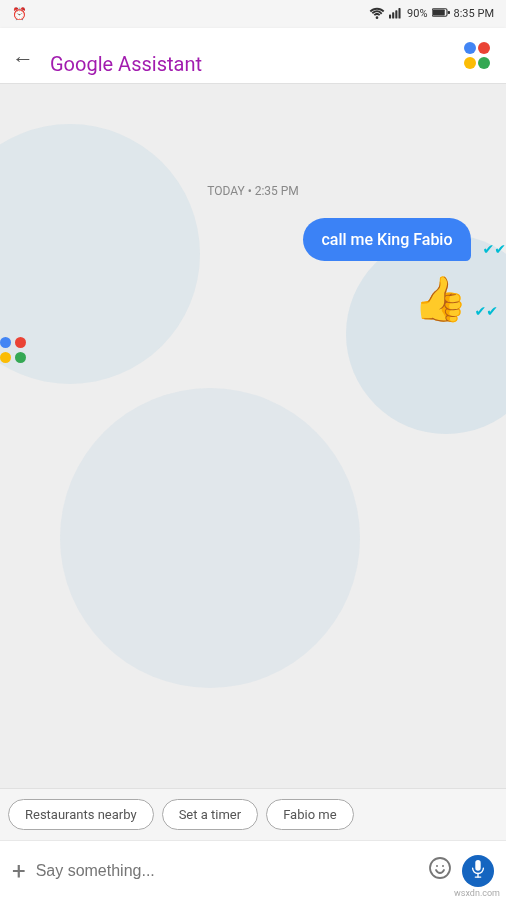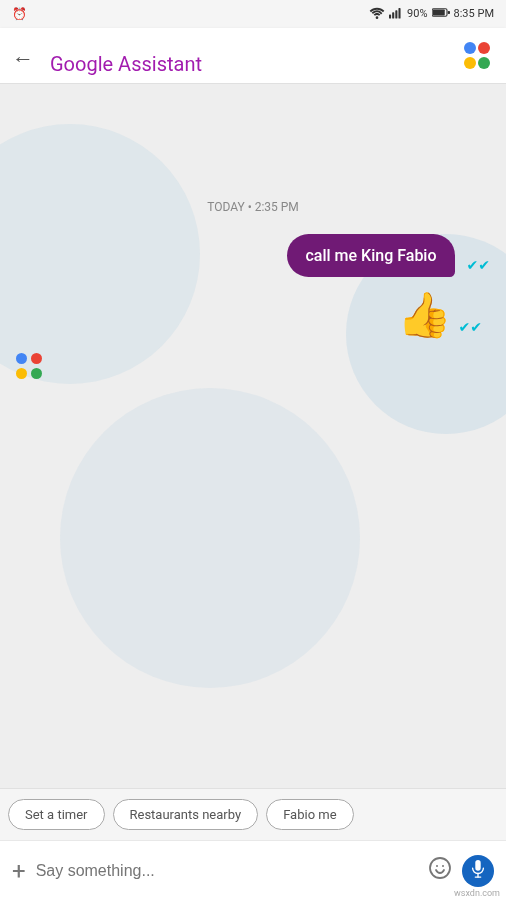--- a/index.html
+++ b/index.html
@@ -65,21 +65,20 @@
       flex: 1;
       margin-top: 16px;
     }
 
     
     .chat-area {
       height: calc(900px - 28px - 56px - 60px - 52px);
       background: #eeeeee;
       position: relative;
       overflow: hidden;
-      padding: 16px;
     }
 
     
     .bg-circle-1 {
       position: absolute;
       width: 260px;
       height: 260px;
       border-radius: 50%;
       background: rgba(200, 220, 230, 0.4);
       top: 40px;
@@ -139,21 +138,21 @@
 
     .bubble {
       padding: 12px 18px;
       border-radius: 25px;
       font-size: 16px;
       font-weight: 500;
       max-width: 70%;
     }
 
     .bubble.sent {
-      background: #701a75;
+      background: #3b82f6;
       color: #fff;
       border-bottom-right-radius: 6px;
     }
 
     .bubble.received {
       background: #42A5F5;
       color: #fff;
       border-bottom-left-radius: 6px;
     }
 
@@ -354,22 +353,22 @@
         <div style="background:#EA4335; border-radius:50%; width:11px; height:11px;"></div>
         <div style="background:#FBBC05; border-radius:50%; width:11px; height:11px;"></div>
         <div style="background:#34A853; border-radius:50%; width:11px; height:11px;"></div>
       </div>
     </div>
 
   </div>
 </div>
 
 <div class="suggestions-bar">
+  <div class="chip">Restaurants nearby</div>
   <div class="chip">Set a timer</div>
-  <div class="chip">Restaurants nearby</div>
   <div class="chip">Fabio me</div>
 </div>
 
 <div class="input-bar">
   <span class="input-plus">+</span>
   <input class="input-field" type="text" placeholder="Say something..." style="">
   <span class="input-emoji-icon">
     <svg width="24" height="24" viewBox="0 0 24 24" fill="none" stroke="#777" stroke-width="1.8">
       <circle cx="12" cy="12" r="10"></circle>
       <circle cx="9" cy="10" r="1" fill="#777" stroke="none"></circle>

